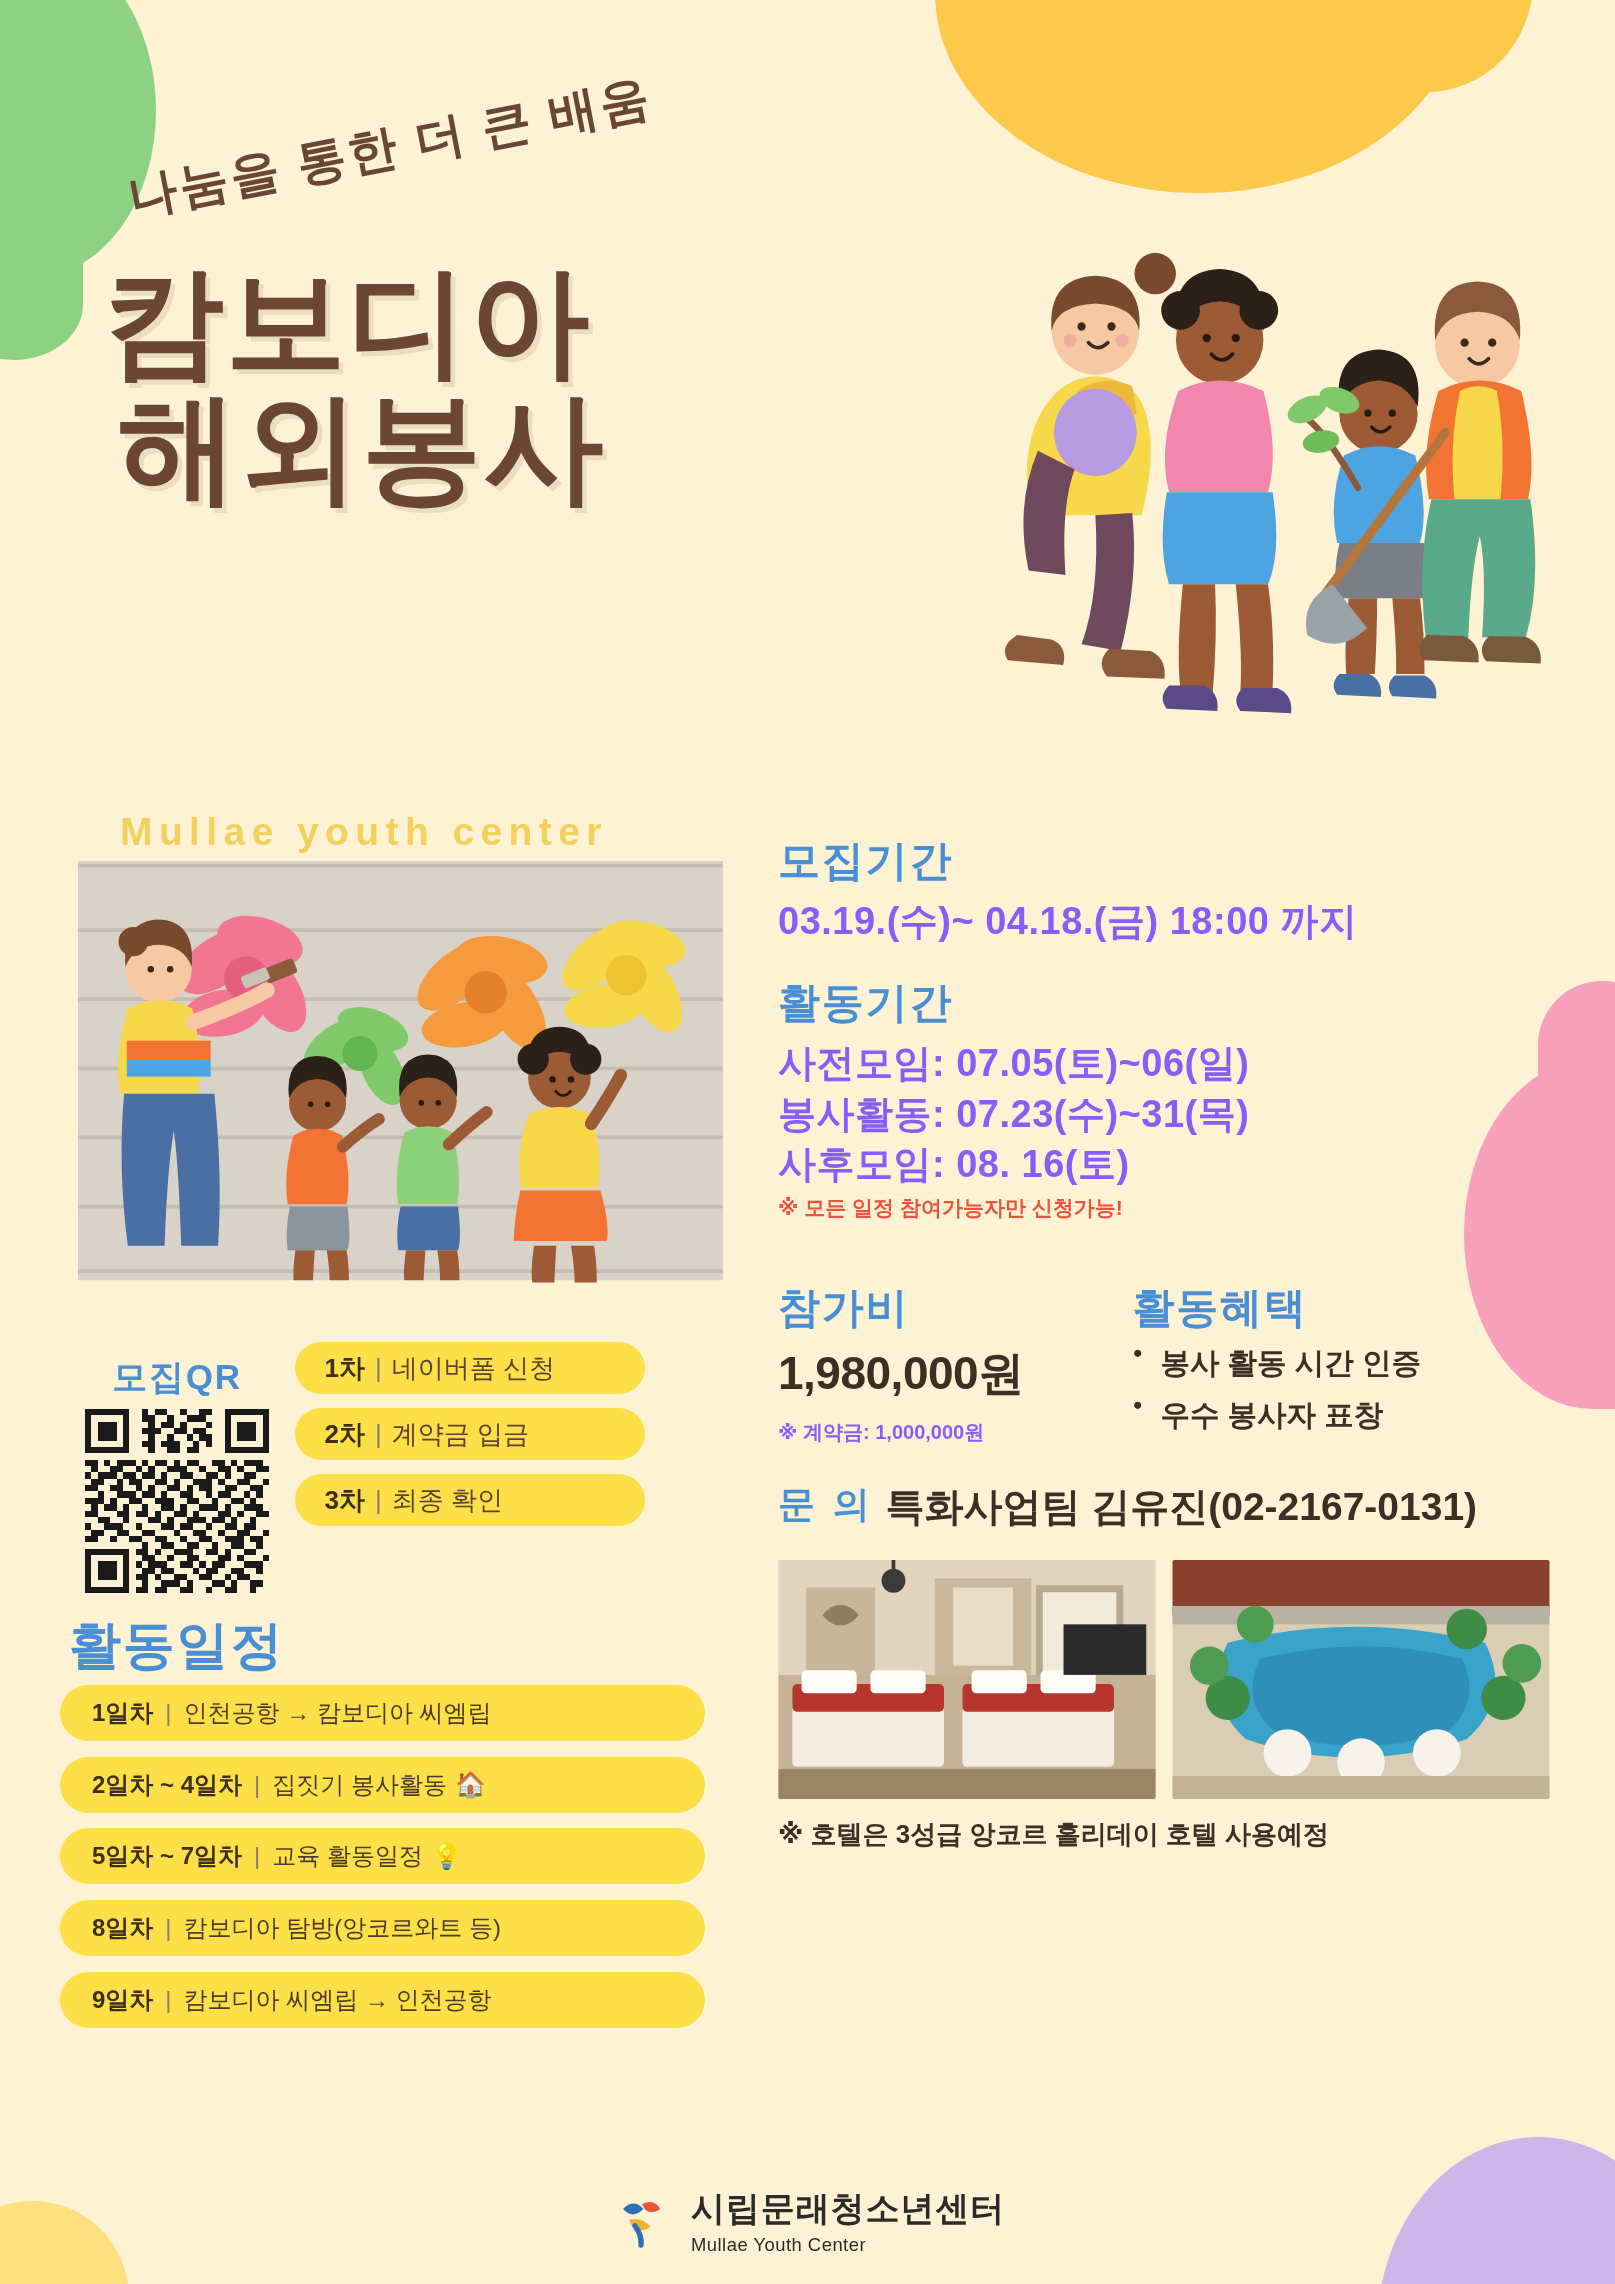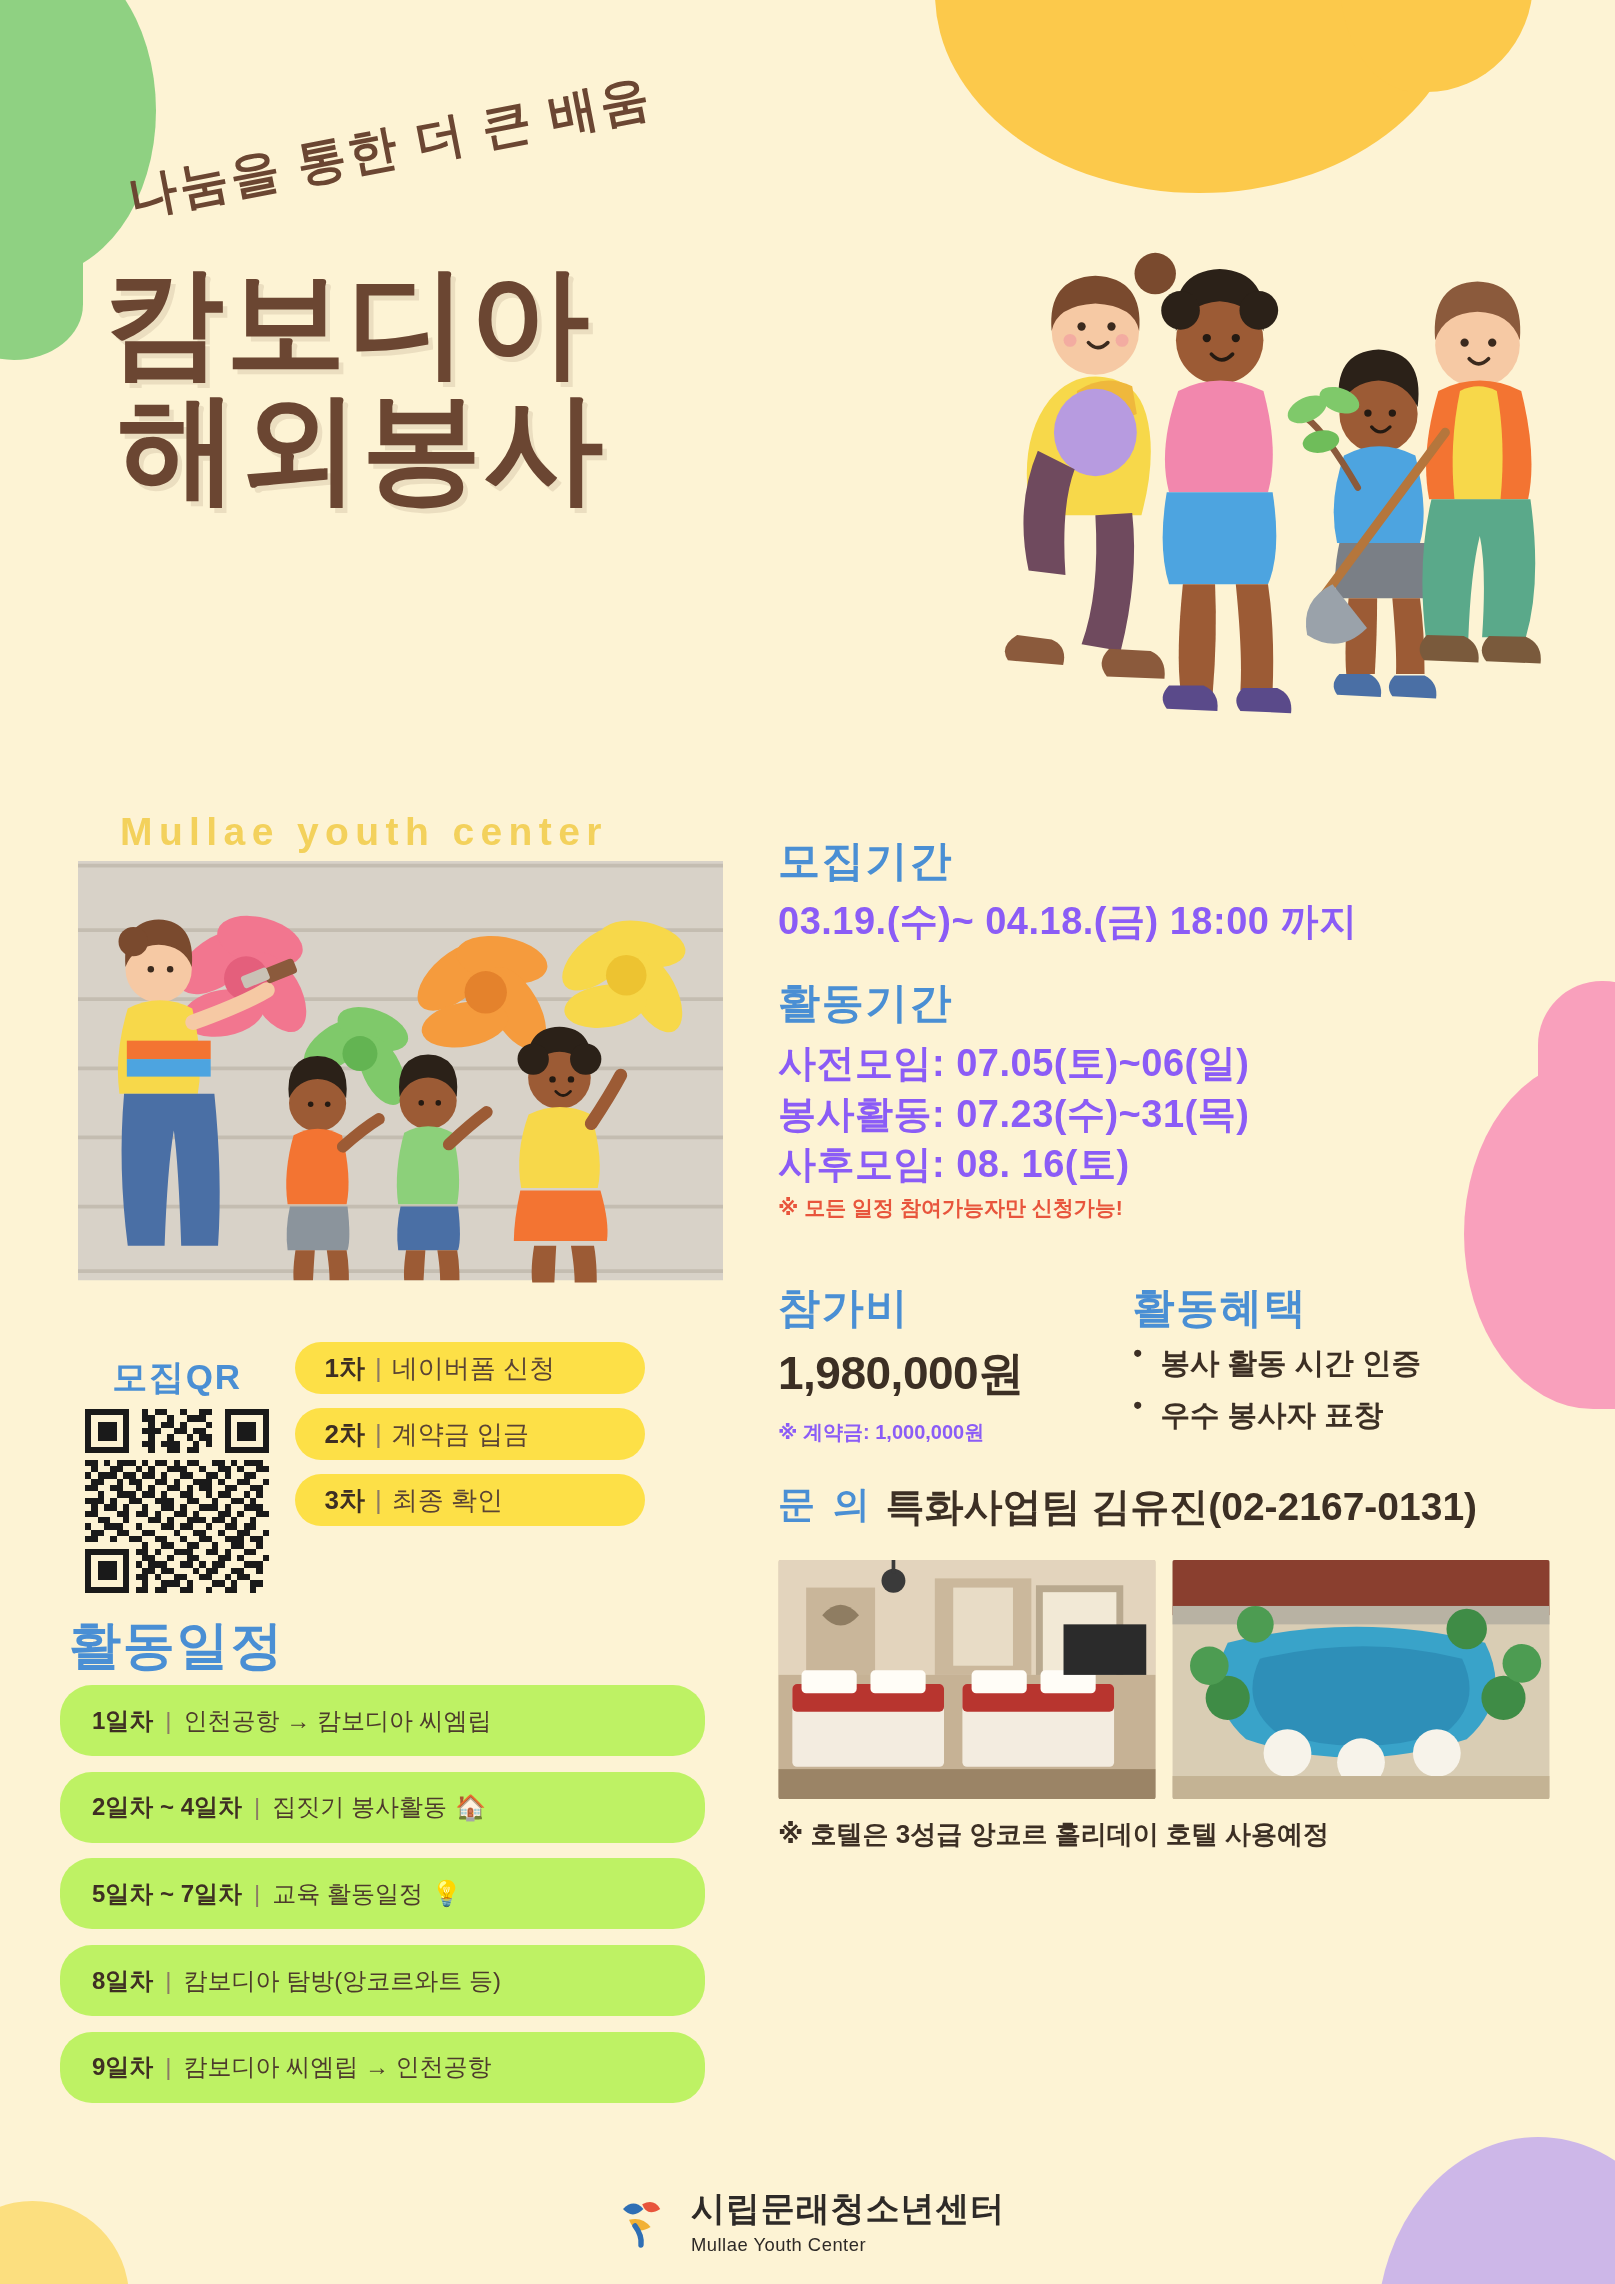--- a/index.html
+++ b/index.html
@@ -124,23 +124,23 @@
   }
   .step-pill b { font-weight: bold; color: #3e2f23; margin-right: 10px; }
   .step-sep { margin: 0 10px 0 0; color: #8b7a66; }
 
   .schedule-title {
     position: absolute; left: 69px; top: 1611px;
     font-size: 52px; font-weight: bold; color: #4a8fd4; letter-spacing: 1.8px;
   }
   .schedule { position: absolute; left: 60px; top: 1685px; width: 645px; }
   .sched-row {
-    background: #bef264;
+    background: #fde047;
     border-radius: 32px;
-    height: 71px;
+    height: 56px;
     display: flex;
     align-items: center;
     padding-left: 32px;
     margin-bottom: 15.7px;
     font-size: 24px;
     color: #4d3b2c;
     white-space: nowrap;
   }
   .sched-row b { font-weight: bold; color: #3e2f23; }
   .sched-row .bar { margin: 0 12px; color: #8b7a66; }

